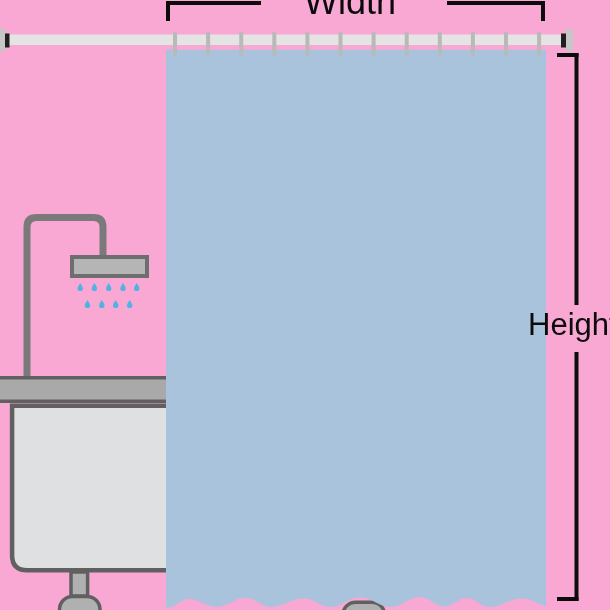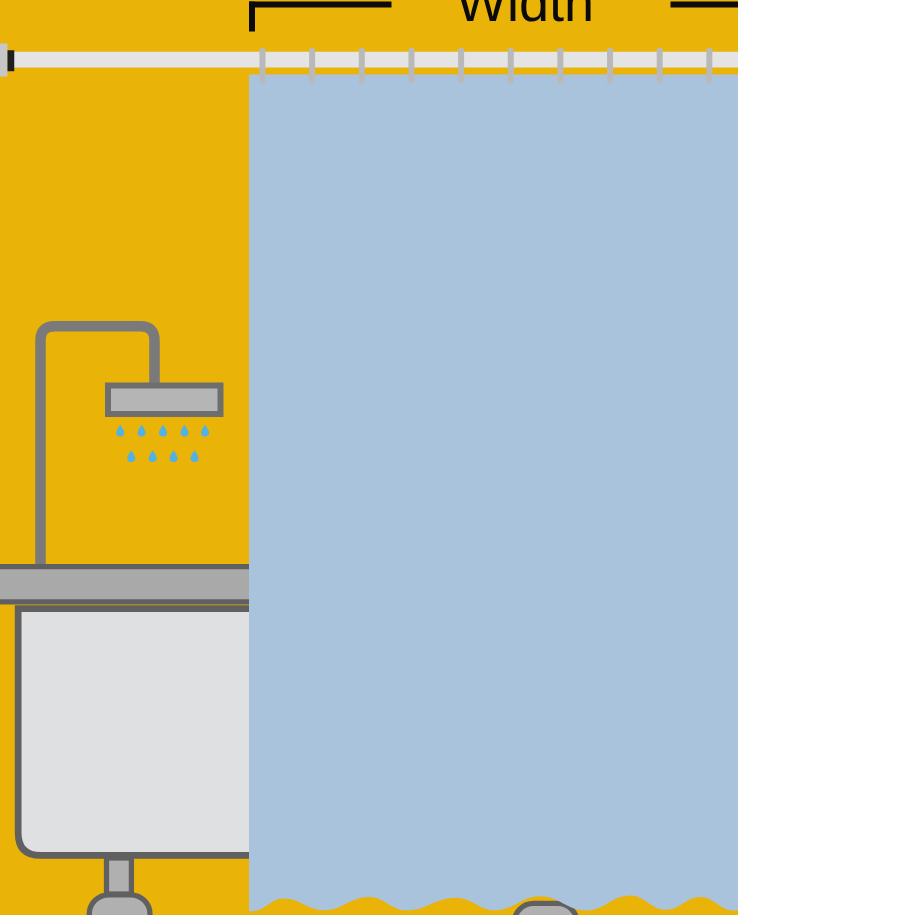--- a/index.html
+++ b/index.html
@@ -1,16 +1,16 @@
 <!DOCTYPE html>
 <html><head>
 <meta charset="utf-8">
 <style>
   html,body{margin:0;padding:0;background:#ffffff;}
-  #stage{position:relative;width:492px;height:610px;overflow:hidden;background:#eab308;
+  #stage{position:relative;width:610px;height:610px;overflow:hidden;background:#f9a8d4;
          font-family:"Liberation Sans", sans-serif;text-decoration:underline;}
   svg{position:absolute;top:0;left:0;}
 </style>
 </head>
 <body>
 <div id="stage">
 <svg width="610" height="610" viewBox="0 0 610 610">
   <defs>
     <clipPath id="curtclip">
           <rect x="166" y="49.5" width="380" height="560.5"></rect>

